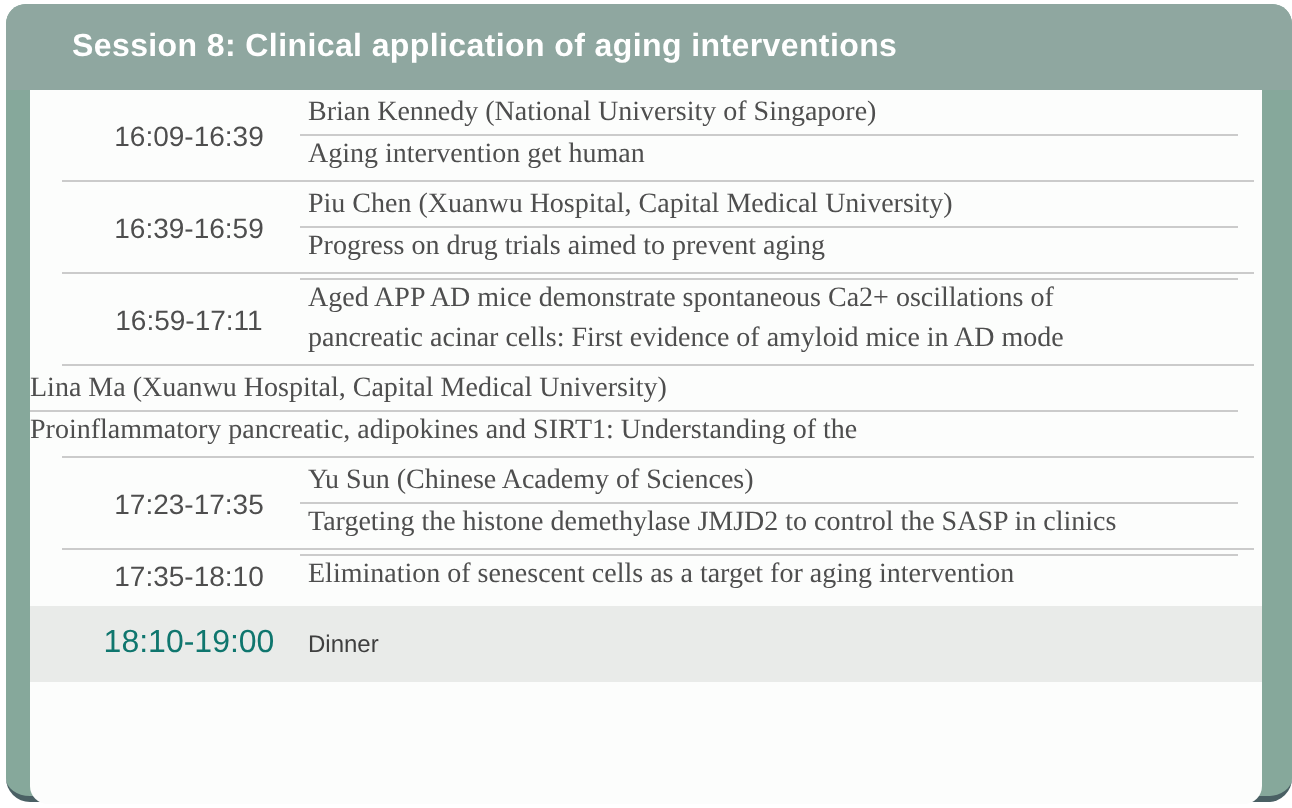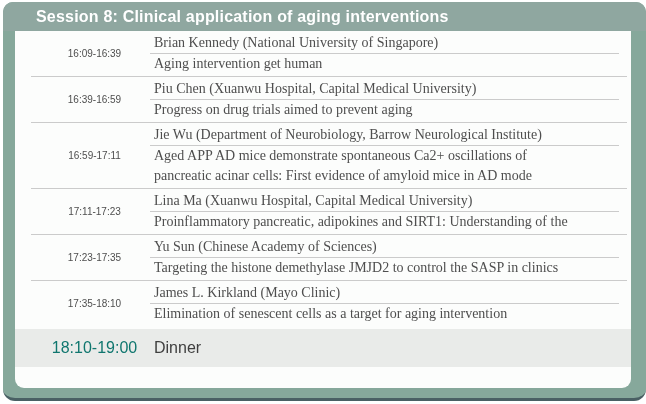--- a/index.html
+++ b/index.html
@@ -9,63 +9,63 @@
     -webkit-font-smoothing:antialiased;
   }
   .frame{
     position:absolute;left:3px;top:2px;width:643px;height:399px;
     box-sizing:border-box;
     background:var(--frame,#86a89b);
     border-radius:10px 10px 12px 12px;
     border-bottom:3px solid var(--frame-dark,#4a6064);
   }
   .header{
-    height:29px;
+    height:43px;
     border-radius:10px 10px 0 0;
     background:var(--header,#8fa7a0);
     display:flex;align-items:center;
     padding-left:33px;
   }
   .header .title{
     color:#ffffff;font-weight:bold;font-size:16px;letter-spacing:.2px;
   }
   .card{
     margin:0 15px 0 12px;
     background:#fcfdfc;
     border-radius:0 0 9px 9px;
     overflow:hidden;
     height:357px;
     box-sizing:border-box;
   }
   .row{display:flex;}
   .time{
     flex:none;width:119px;padding-left:20px;
     display:flex;align-items:center;justify-content:center;
-    font-size:10px;color:var(--text,#4e4e4e);
+    font-size:14px;color:var(--text,#4e4e4e);
   }
   .content{flex:1;padding:2px 10px 2px 0;font-family:Liberation Serif, serif;}
   .line{
     line-height:20px;font-size:14px;color:var(--text,#4e4e4e);
     white-space:nowrap;overflow:hidden;
   }
   .inner-sep{
     height:1px;background:var(--rule,#cbcbcb);
     margin-left:-4px;margin-right:2px;
   }
   .row-sep{
     height:1px;background:var(--rule,#cbcbcb);
     margin-left:16px;margin-right:4px;
   }
   .dinner{
     margin-top:3px;height:38px;
     background:var(--footer-bg,#e9ebe9);
     display:flex;align-items:center;
   }
   .dinner .time{font-size:16px;color:#0f766e;}
-  .dinner-label{font-size:16px;color:#3f3f3f;padding-left:0;}
+  .dinner-label{font-size:12px;color:#3f3f3f;padding-left:0;}
 </style>
 </head>
 <body>
 
 <div class="frame">
   <div class="header">
     <span class="title">Session 8: Clinical application of aging interventions</span>
   </div>
   <div class="card">
     <div id="rows">
@@ -83,49 +83,46 @@
           <div class="content">
             <div class="line">Piu Chen (Xuanwu Hospital, Capital Medical University)</div>
             <div class="inner-sep"></div>
             <div class="line">Progress on drug trials aimed to prevent aging</div>
           </div>
         </div>
         <div class="row-sep"></div>
         <div class="row">
           <div class="time">16:59-17:11</div>
           <div class="content">
-            <div class="line">Jie Wu (Department of Neurobiology, Barrow Neurological Institute)</div>
             <div class="inner-sep"></div>
             <div class="line">Aged APP AD mice demonstrate spontaneous Ca2+ oscillations of</div>
             <div class="line">pancreatic acinar cells: First evidence of amyloid mice in AD mode</div>
           </div>
         </div>
         <div class="row-sep"></div>
         <div class="row">
-          <div class="time">17:11-17:23</div>
           <div class="content">
             <div class="line">Lina Ma (Xuanwu Hospital, Capital Medical University)</div>
             <div class="inner-sep"></div>
             <div class="line">Proinflammatory pancreatic, adipokines and SIRT1: Understanding of the</div>
           </div>
         </div>
         <div class="row-sep"></div>
         <div class="row">
           <div class="time">17:23-17:35</div>
           <div class="content">
             <div class="line">Yu Sun (Chinese Academy of Sciences)</div>
             <div class="inner-sep"></div>
             <div class="line">Targeting the histone demethylase JMJD2 to control the SASP in clinics</div>
           </div>
         </div>
         <div class="row-sep"></div>
         <div class="row">
           <div class="time">17:35-18:10</div>
           <div class="content">
-            <div class="line">James L. Kirkland (Mayo Clinic)</div>
             <div class="inner-sep"></div>
             <div class="line">Elimination of senescent cells as a target for aging intervention</div>
           </div>
         </div>
       </div>
     <div class="dinner">
       <div class="time">18:10-19:00</div>
       <div class="dinner-label">Dinner</div>
     </div>
   </div>

